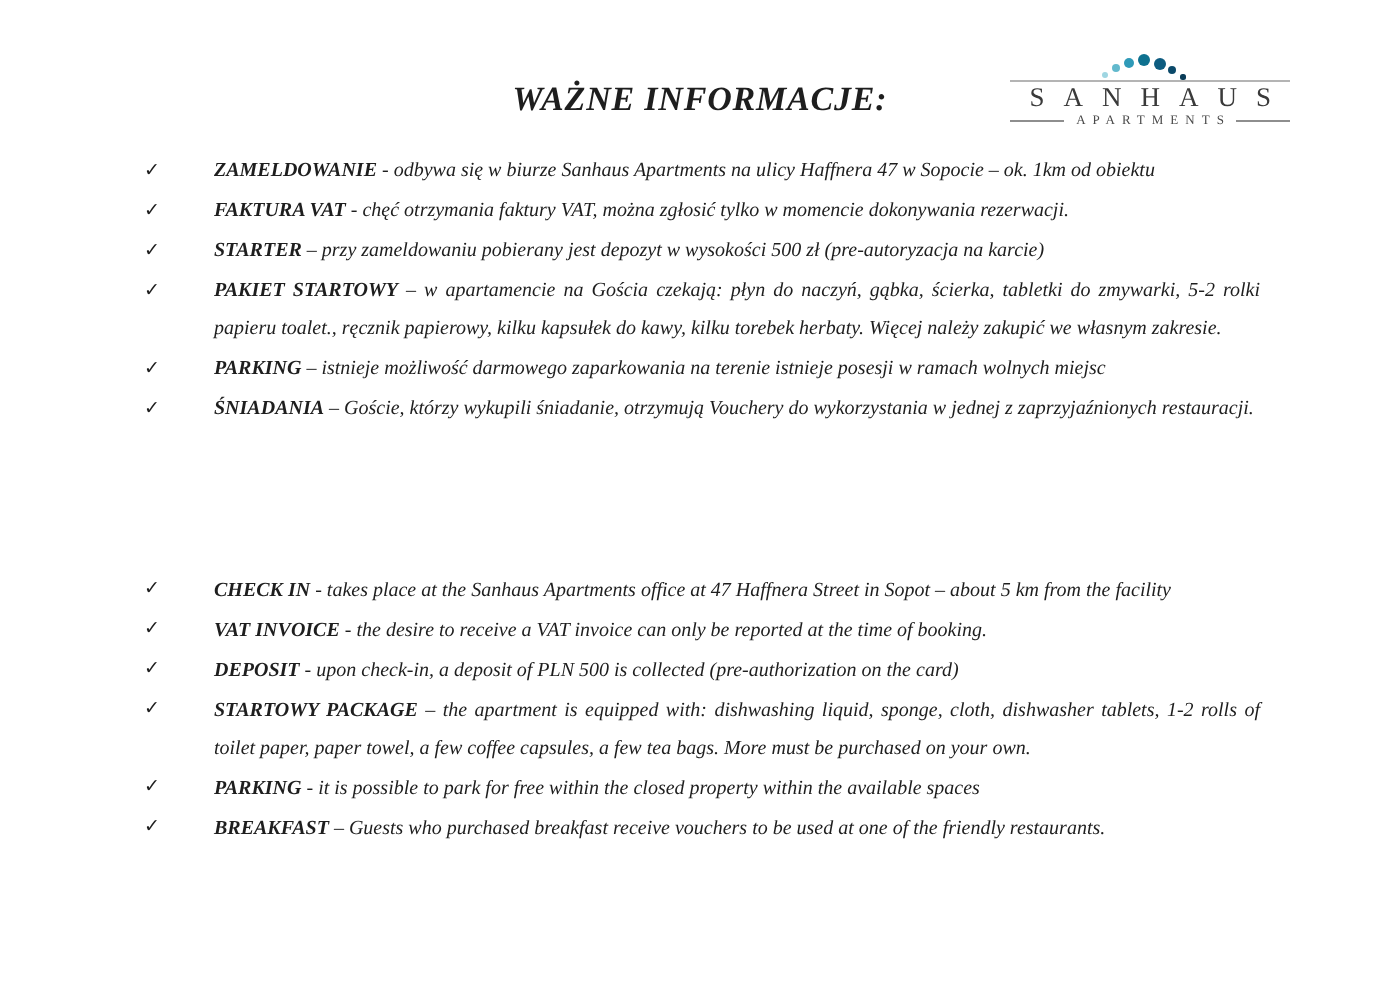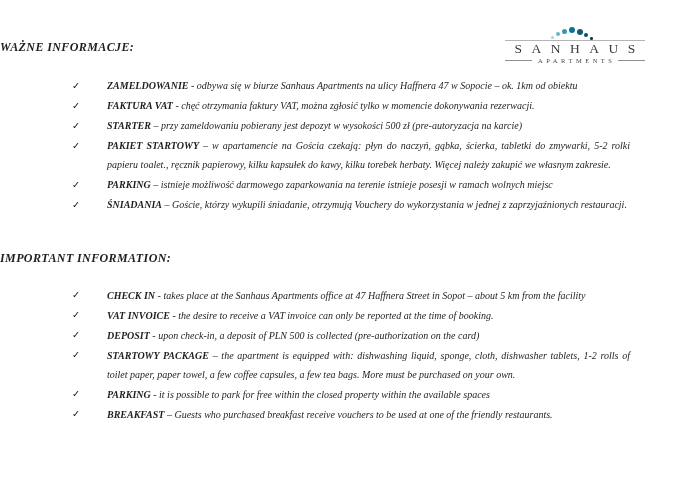--- a/index.html
+++ b/index.html
@@ -19,21 +19,21 @@
   .logo { position: absolute; top: 26px; right: 55px; width: 140px; }
   .logo-dots { position: relative; height: 14px; }
   .logo-dot { position: absolute; border-radius: 50%; }
   .logo-name {
     font-style: normal;
     font-weight: 400;
     font-size: 13.5px;
     line-height: 14px;
     letter-spacing: 9.5px;
     padding-left: 9.5px;
-    text-align: left;
+    text-align: right;
     color: #3a3a3a;
     border-top: 1px solid #b4b4b4;
     padding-top: 1px;
     white-space: nowrap;
   }
   .logo-sub-row { display: flex; align-items: center; gap: 3px; margin-top: 1px; }
   .logo-sub-row::before, .logo-sub-row::after {
     content: ""; flex: 1; border-top: 1px solid #8e8e8e;
   }
   .logo-sub {
@@ -42,23 +42,23 @@
     letter-spacing: 3.5px;
     padding-left: 3.5px;
     color: #4a4a4a;
     white-space: nowrap;
   }
 
   
   .section-title {
     position: absolute;
     left: 0; right: 0;
-    text-align: left;
+    text-align: center;
     font-weight: bold;
-    font-size: 12px;
+    font-size: 17px;
     letter-spacing: 0.4px;
   }
   .title-pl { top: 40px; }
   .title-en { top: 251px; }
 
   
   .list {
     position: absolute;
     left: 72px;
     width: 558px;
@@ -122,21 +122,20 @@
       <div class="item">
         <span class="check">✓</span>
         <div class="item-text"><span class="term">PARKING</span><span> – </span><span>istnieje możliwość darmowego zaparkowania na terenie istnieje posesji w ramach wolnych miejsc</span></div>
       </div>
       <div class="item">
         <span class="check">✓</span>
         <div class="item-text"><span class="term">ŚNIADANIA</span><span> – </span><span>Goście, którzy wykupili śniadanie, otrzymują Vouchery do wykorzystania w jednej z zaprzyjaźnionych restauracji.</span></div>
       </div>
     </div>
 
-  <div class="section-title title-en">IMPORTANT INFORMATION:</div>
   <div class="list list-en">
       <div class="item">
         <span class="check">✓</span>
         <div class="item-text"><span class="term">CHECK IN</span><span> - </span><span>takes place at the Sanhaus Apartments office at 47 Haffnera Street in Sopot – about 5 km from the facility</span></div>
       </div>
       <div class="item">
         <span class="check">✓</span>
         <div class="item-text"><span class="term">VAT INVOICE</span><span> - </span><span>the desire to receive a VAT invoice can only be reported at the time of booking.</span></div>
       </div>
       <div class="item">

